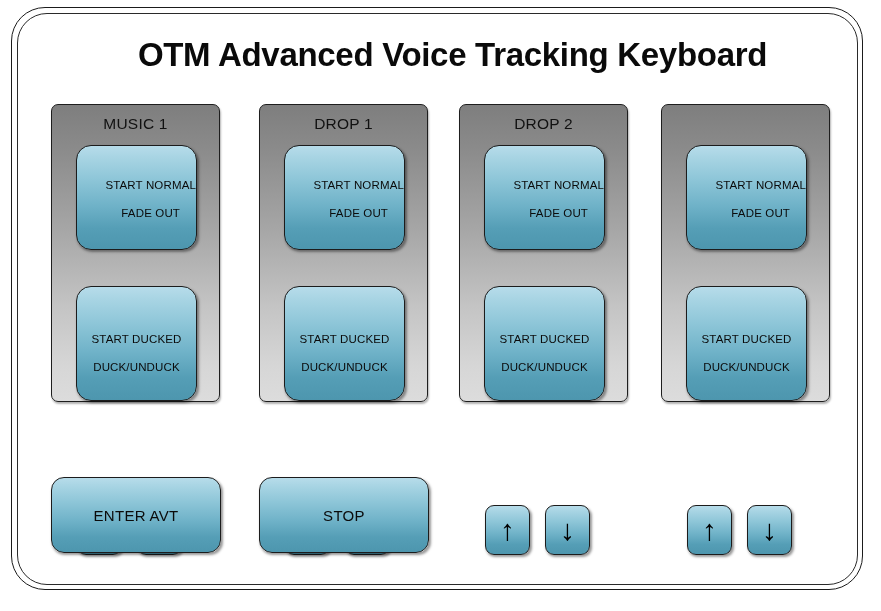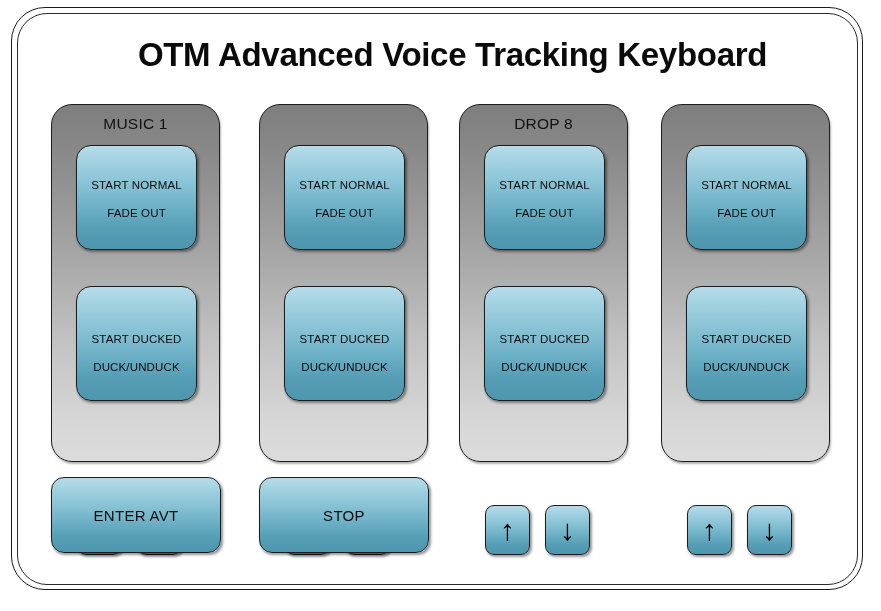--- a/index.html
+++ b/index.html
@@ -58,23 +58,23 @@
     letter-spacing: -0.3px;
     color: #0a0a0a;
     white-space: nowrap;
   }
 
   
   .panel {
     position: absolute;
     top: 104px;
     width: 169px;
-    height: 358px;
+    height: 298px;
     border: 1.6px solid #1e1e1e;
-    border-radius: 21px;
+    border-radius: 7px;
     box-sizing: border-box;
     background: linear-gradient(to bottom, #7e7e7e 0%, #8a8a8a 14%, #a6a6a6 42%, #c4c4c4 68%, #d6d6d6 88%, #dcdcdc 100%);
     box-shadow: 1px 2px 2px rgba(0,0,0,0.30);
   }
   .panel-1 { left: 51px; }
   .panel-2 { left: 259px; }
   .panel-3 { left: 459px; }
   .panel-4 { left: 661px; }
 
   .panel-label {
@@ -108,21 +108,21 @@
     color: #0b0b0b;
     text-align: center;
     user-select: none;
   }
 
   .btn-main {
     left: 24px;
     width: 121px;
     border-radius: 15px;
   }
-  .btn-top  { top: 40px;  height: 105px; }
+  .btn-top  { top: 40px;  height: 105px; align-items: flex-end; }
   .btn-mid  { top: 181px; height: 115px; }
 
   .btn-line { font-size: 11.5px; letter-spacing: 0.15px; line-height: 1; }
   .btn-line + .btn-line { margin-top: 17px; }
 
   
   .btn-top .btn-stack  { margin-top: 4px; }
   .btn-mid .btn-stack  { margin-top: 20px; }
 
   .btn-stack { display: flex; flex-direction: column; align-items: center; }
@@ -185,20 +185,21 @@
 
     <div class="btn btn-arrow arrow-up">
       <div class="arrow-glyph">↑</div>
     </div>
     <div class="btn btn-arrow arrow-down">
       <div class="arrow-glyph">↓</div>
     </div>
   </div>
 
   <div class="panel panel-2">
+    <div class="panel-label">DROP 1</div>
 
     <div class="btn btn-main btn-top">
       <div class="btn-stack">
         <div class="btn-line">START NORMAL</div>
         <div class="btn-line">FADE OUT</div>
       </div>
     </div>
 
     <div class="btn btn-main btn-mid">
       <div class="btn-stack">
@@ -209,21 +210,21 @@
 
     <div class="btn btn-arrow arrow-up">
       <div class="arrow-glyph">↑</div>
     </div>
     <div class="btn btn-arrow arrow-down">
       <div class="arrow-glyph">↓</div>
     </div>
   </div>
 
   <div class="panel panel-3">
-    <div class="panel-label">DROP 8</div>
+    <div class="panel-label">DROP 2</div>
 
     <div class="btn btn-main btn-top">
       <div class="btn-stack">
         <div class="btn-line">START NORMAL</div>
         <div class="btn-line">FADE OUT</div>
       </div>
     </div>
 
     <div class="btn btn-main btn-mid">
       <div class="btn-stack">

